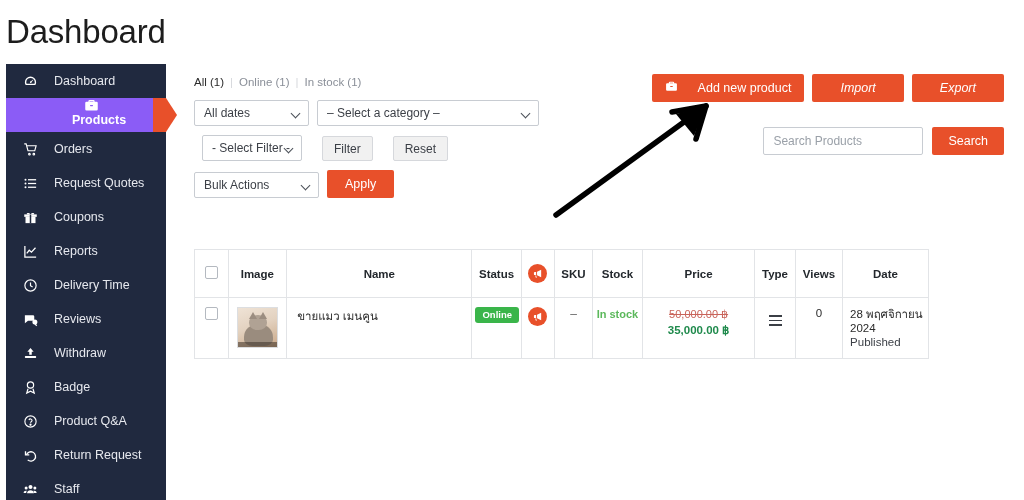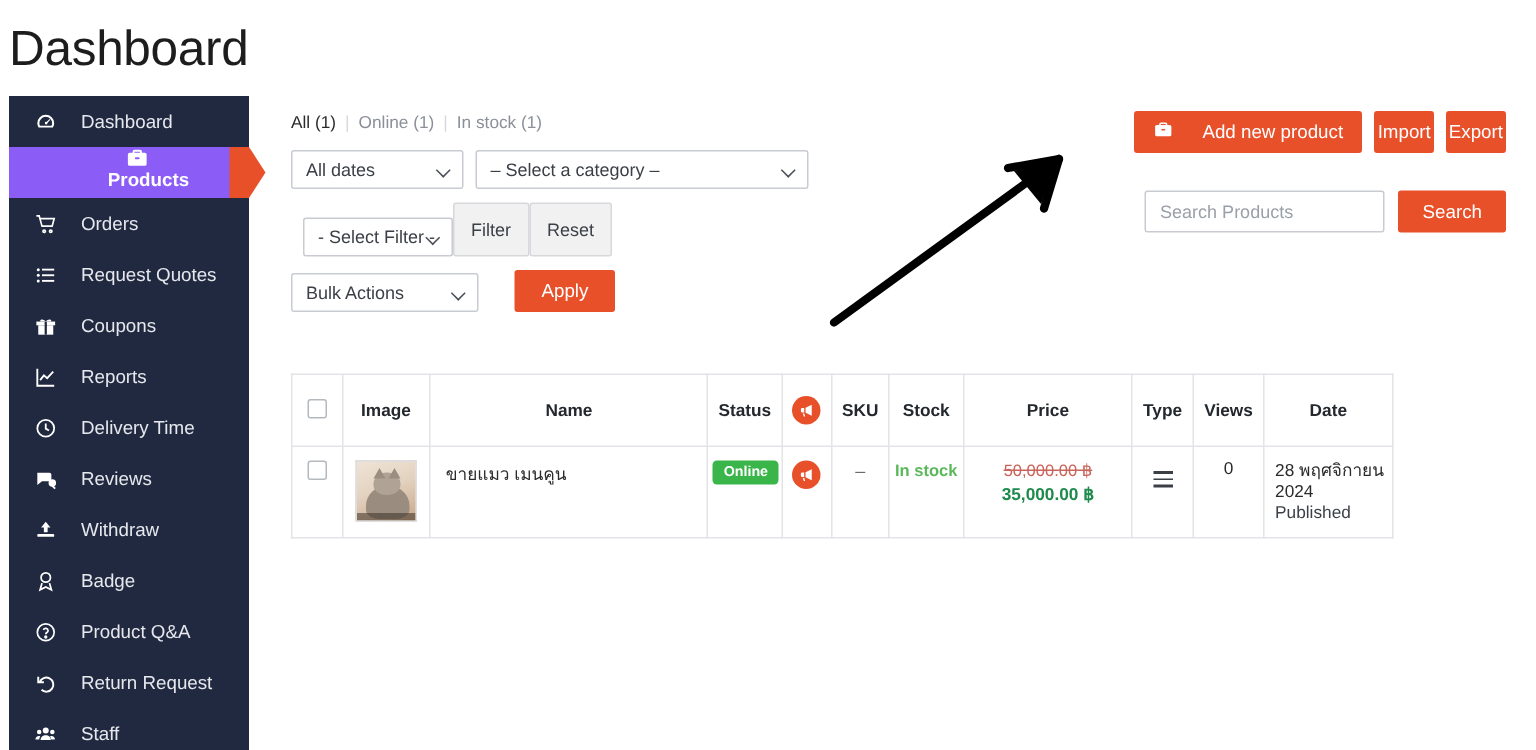--- a/index.html
+++ b/index.html
@@ -124,23 +124,23 @@
     border-bottom: 1.6px solid #4a4f57;
     transform: rotate(45deg);
   }
   .sel.w-dates { width: 115px; }
   .sel.w-cat   { width: 222px; margin-left: 8px; }
   .sel.w-ptype { width: 115px; }
   .sel.w-filter{ width: 100px; margin-left: 8px; }
   .sel.w-bulk  { width: 125px; }
 
   .btn-grey {
-    height: 36px;
+    height: 25px;
     min-width: 47px;
-    margin-left: 0;
+    margin-left: 20px;
     border: 1px solid #d6d8dc;
     background: #f1f1f1;
     color: #3b3f46;
     font-size: 12px;
     border-radius: 2px;
     cursor: pointer;
     padding: 0 11px;
     font-family: "Liberation Sans", sans-serif;
   }
 
@@ -149,21 +149,21 @@
     color: #fff;
     border: none;
     border-radius: 2px;
     font-size: 12px;
     height: 28px;
     padding: 0 16px;
     cursor: pointer;
     font-family: "Liberation Sans", sans-serif;
     white-space: nowrap;
   }
-  .btn-apply { margin-left: 24px; height: 28px; font-size: 12.5px; padding: 0 18px; }
+  .btn-apply { margin-left: 8px; height: 28px; font-size: 12.5px; padding: 0 18px; }
 
   
   .top-actions {
     position: absolute;
     right: 10px; top: 10px;
     display: flex;
     align-items: center;
   }
   .btn-add {
     display: flex;
@@ -174,29 +174,30 @@
     background: #e8502a;
     color: #fff;
     border: none;
     border-radius: 2px;
     font-size: 12.5px;
     cursor: pointer;
     font-family: "Liberation Sans", sans-serif;
   }
   .btn-sm {
     height: 28px;
-    padding: 0 2px;
+    padding: 0 28px;
     margin-left: 8px;
     background: #e8502a;
     color: #fff;
     border: none;
     border-radius: 2px;
     font-size: 12.5px;
     cursor: pointer;
     font-family: "Liberation Sans", sans-serif;
+    font-style: italic;
   }
 
   
   .search-wrap {
     position: absolute;
     right: 10px; top: 63px;
     display: flex;
     align-items: center;
   }
   .search-input {

